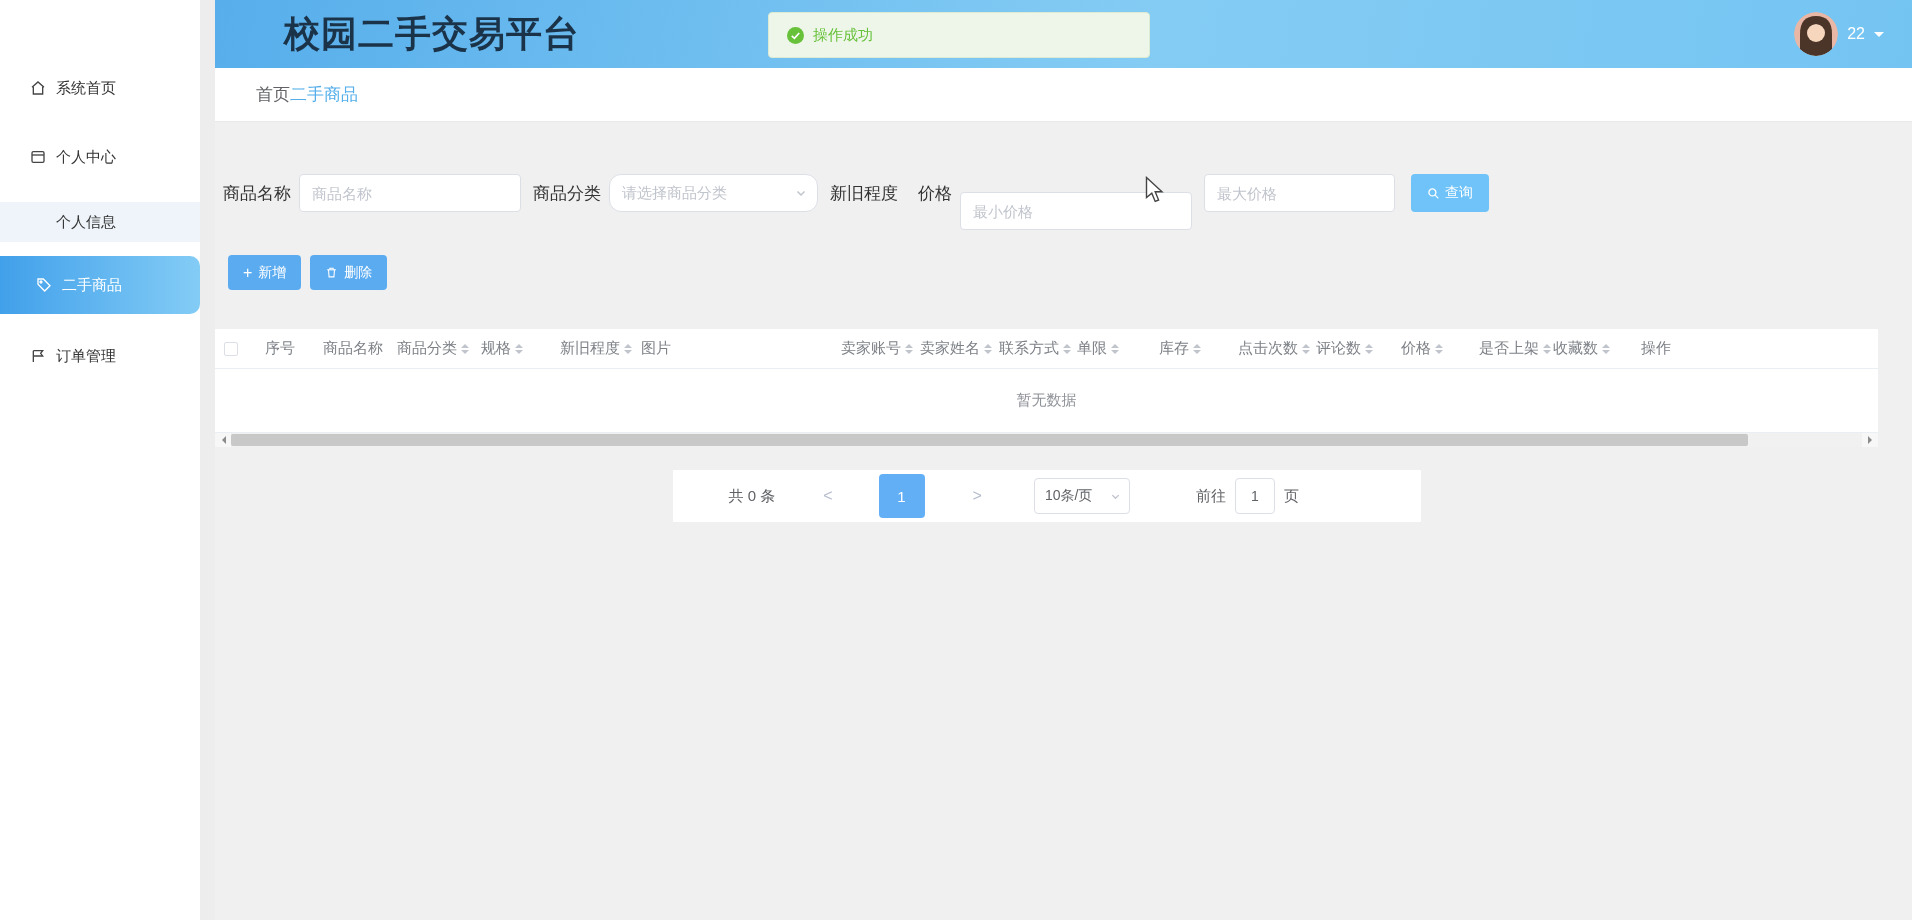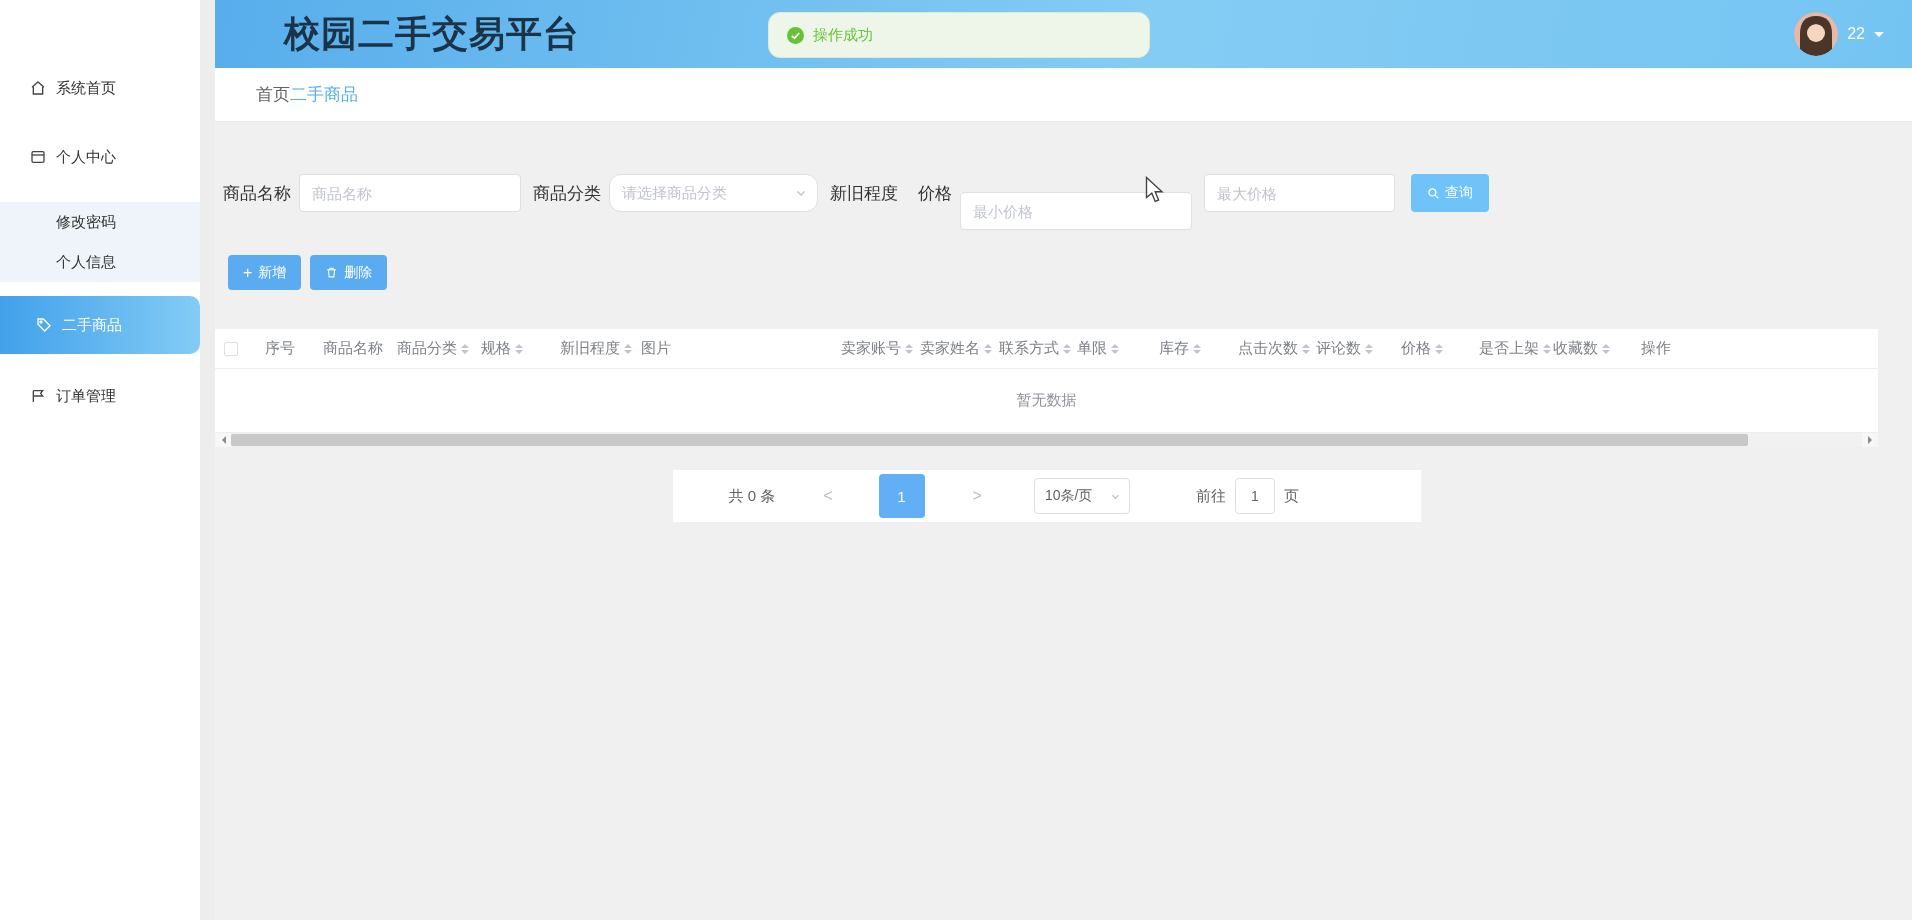--- a/index.html
+++ b/index.html
@@ -26,21 +26,21 @@
     border-radius:0 10px 10px 0; padding-left:36px;
   }
   .side-item.last { margin-top:24px; }
 
   
   .main { position:absolute; left:215px; top:0; width:1697px; height:920px; }
 
   .topbar { height:68px; background:linear-gradient(100deg,#57aeeb 0%,#84ccf4 55%,#74c4f2 100%); position:relative; display:flex; align-items:center;padding-left:31px; }
   .app-title { margin-left:38px; font-size:36px; font-weight:bold; color:#1b3349; letter-spacing:1px; }
 
-  .toast { position:absolute; left:553px; top:12px; width:382px; height:46px; background:#eef5e9; border:1px solid #dcebd2; border-radius:12px; display:flex; align-items:center; padding-left:18px; gap:9px; }
+  .toast { position:absolute; left:553px; top:12px; width:382px; height:46px; background:#eef5e9; border:1px solid #dcebd2; border-radius:4px; display:flex; align-items:center; padding-left:18px; gap:9px; }
   .toast-text { color:#67c23a; font-size:15px; }
 
   .userbox { position:absolute; right:28px; top:12px; height:44px; display:flex; align-items:center; gap:9px; cursor:pointer; }
   .avatar { width:44px; height:44px; border-radius:50%; overflow:hidden; flex-shrink:0; }
   .username { color:#fff; font-size:16px; }
   .user-caret { width:0; height:0; border:5px solid transparent; border-top-color:#fff; margin-top:5px; }
 
   .tabbar { height:54px; background:#fff; display:flex; align-items:center; padding-left:41px; border-bottom:1px solid #e9e9e9; }
   .tab { font-size:17px; color:#606266; cursor:pointer; }
   .tab.active { color:#53aeea; }
@@ -133,21 +133,20 @@
   <div class="side-item second">
     <span class="side-icon">
       <svg width="16" height="16" viewBox="0 0 24 24" fill="none" stroke="#444" stroke-width="2">
           <rect x="3" y="4" width="18" height="16" rx="2"></rect>
           <line x1="3" y1="9" x2="21" y2="9"></line>
         </svg>
     </span>
     <span>个人中心</span>
   </div>
   <div class="side-sub">
-    <div class="side-sub-item">修改密码</div>
     <div class="side-sub-item">个人信息</div>
   </div>
   <div class="side-item active">
     <span class="side-icon">
       <svg width="16" height="16" viewBox="0 0 24 24" fill="none" stroke="#fff" stroke-width="2">
           <path d="M3 3 h8 l10 10 -8 8 L3 11 Z"></path>
           <circle cx="7.5" cy="7.5" r="1.5"></circle>
         </svg>
     </span>
     <span>二手商品</span>

